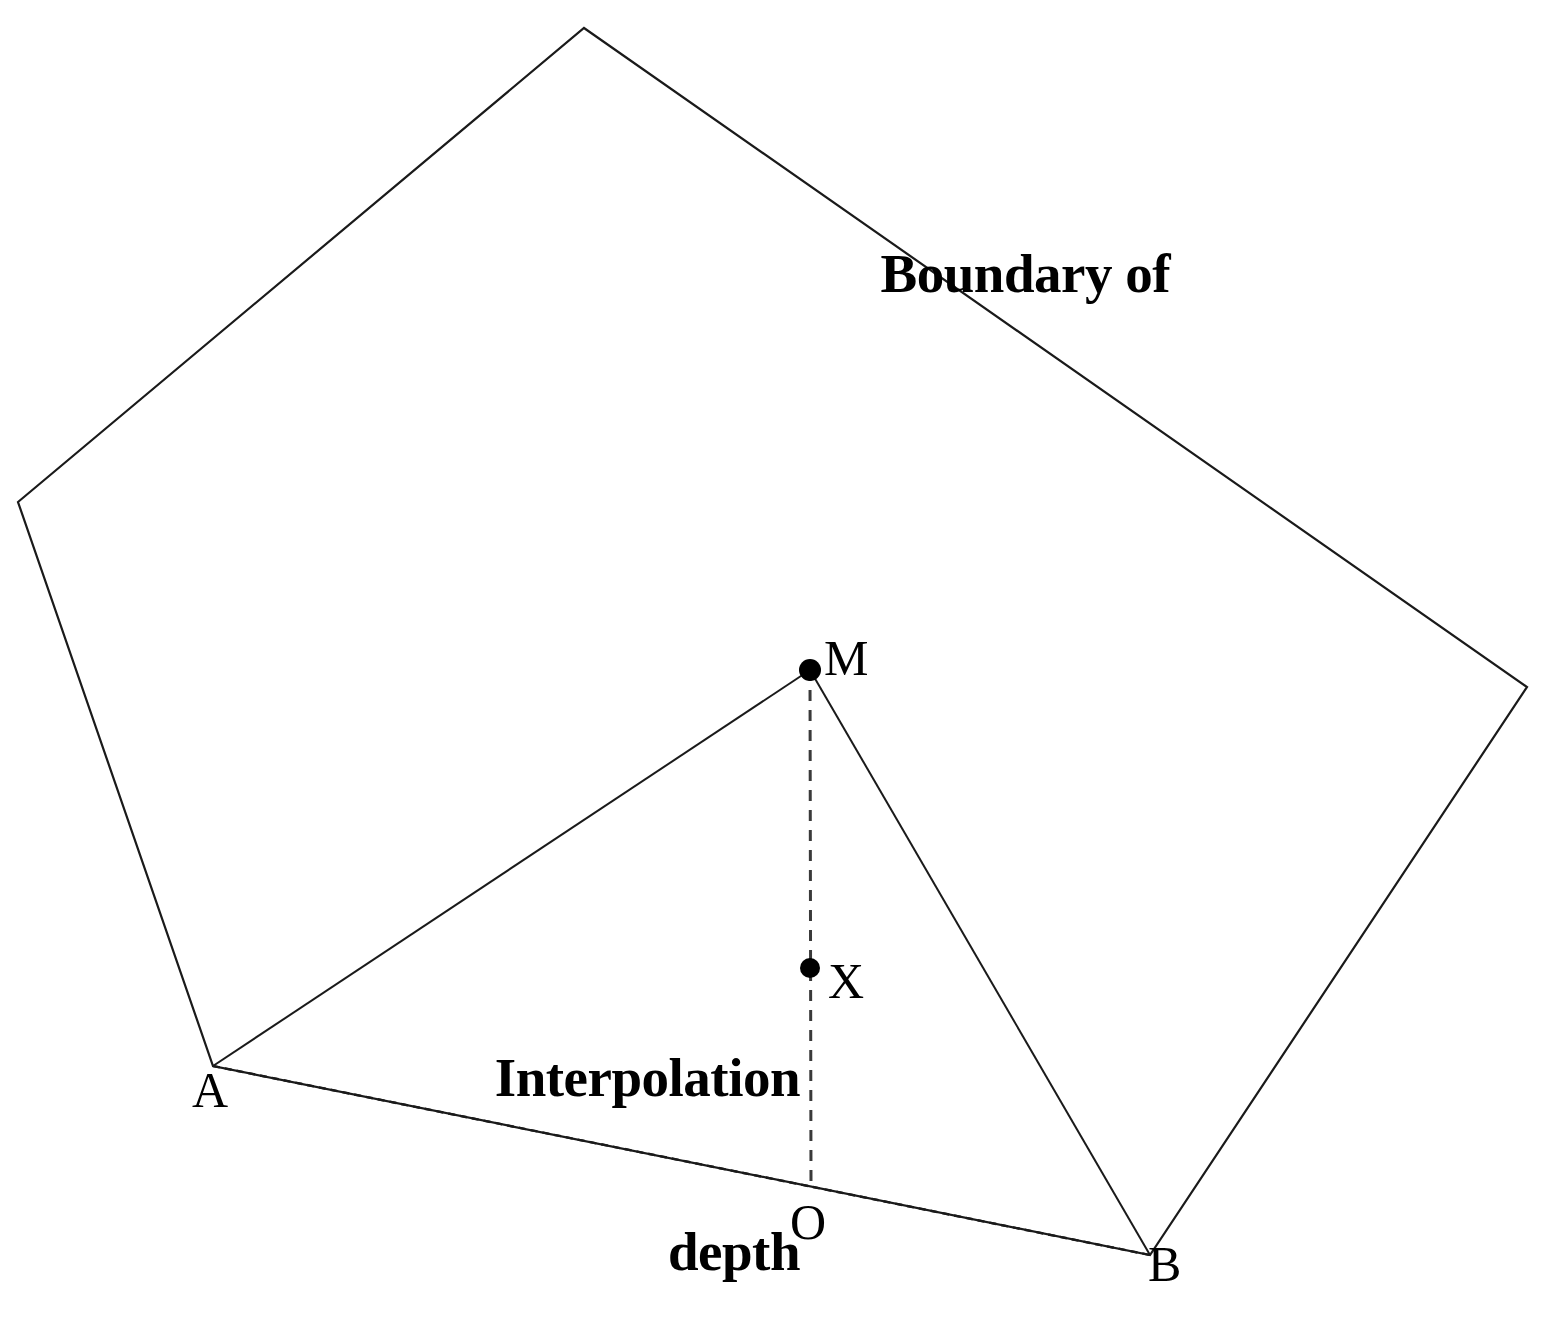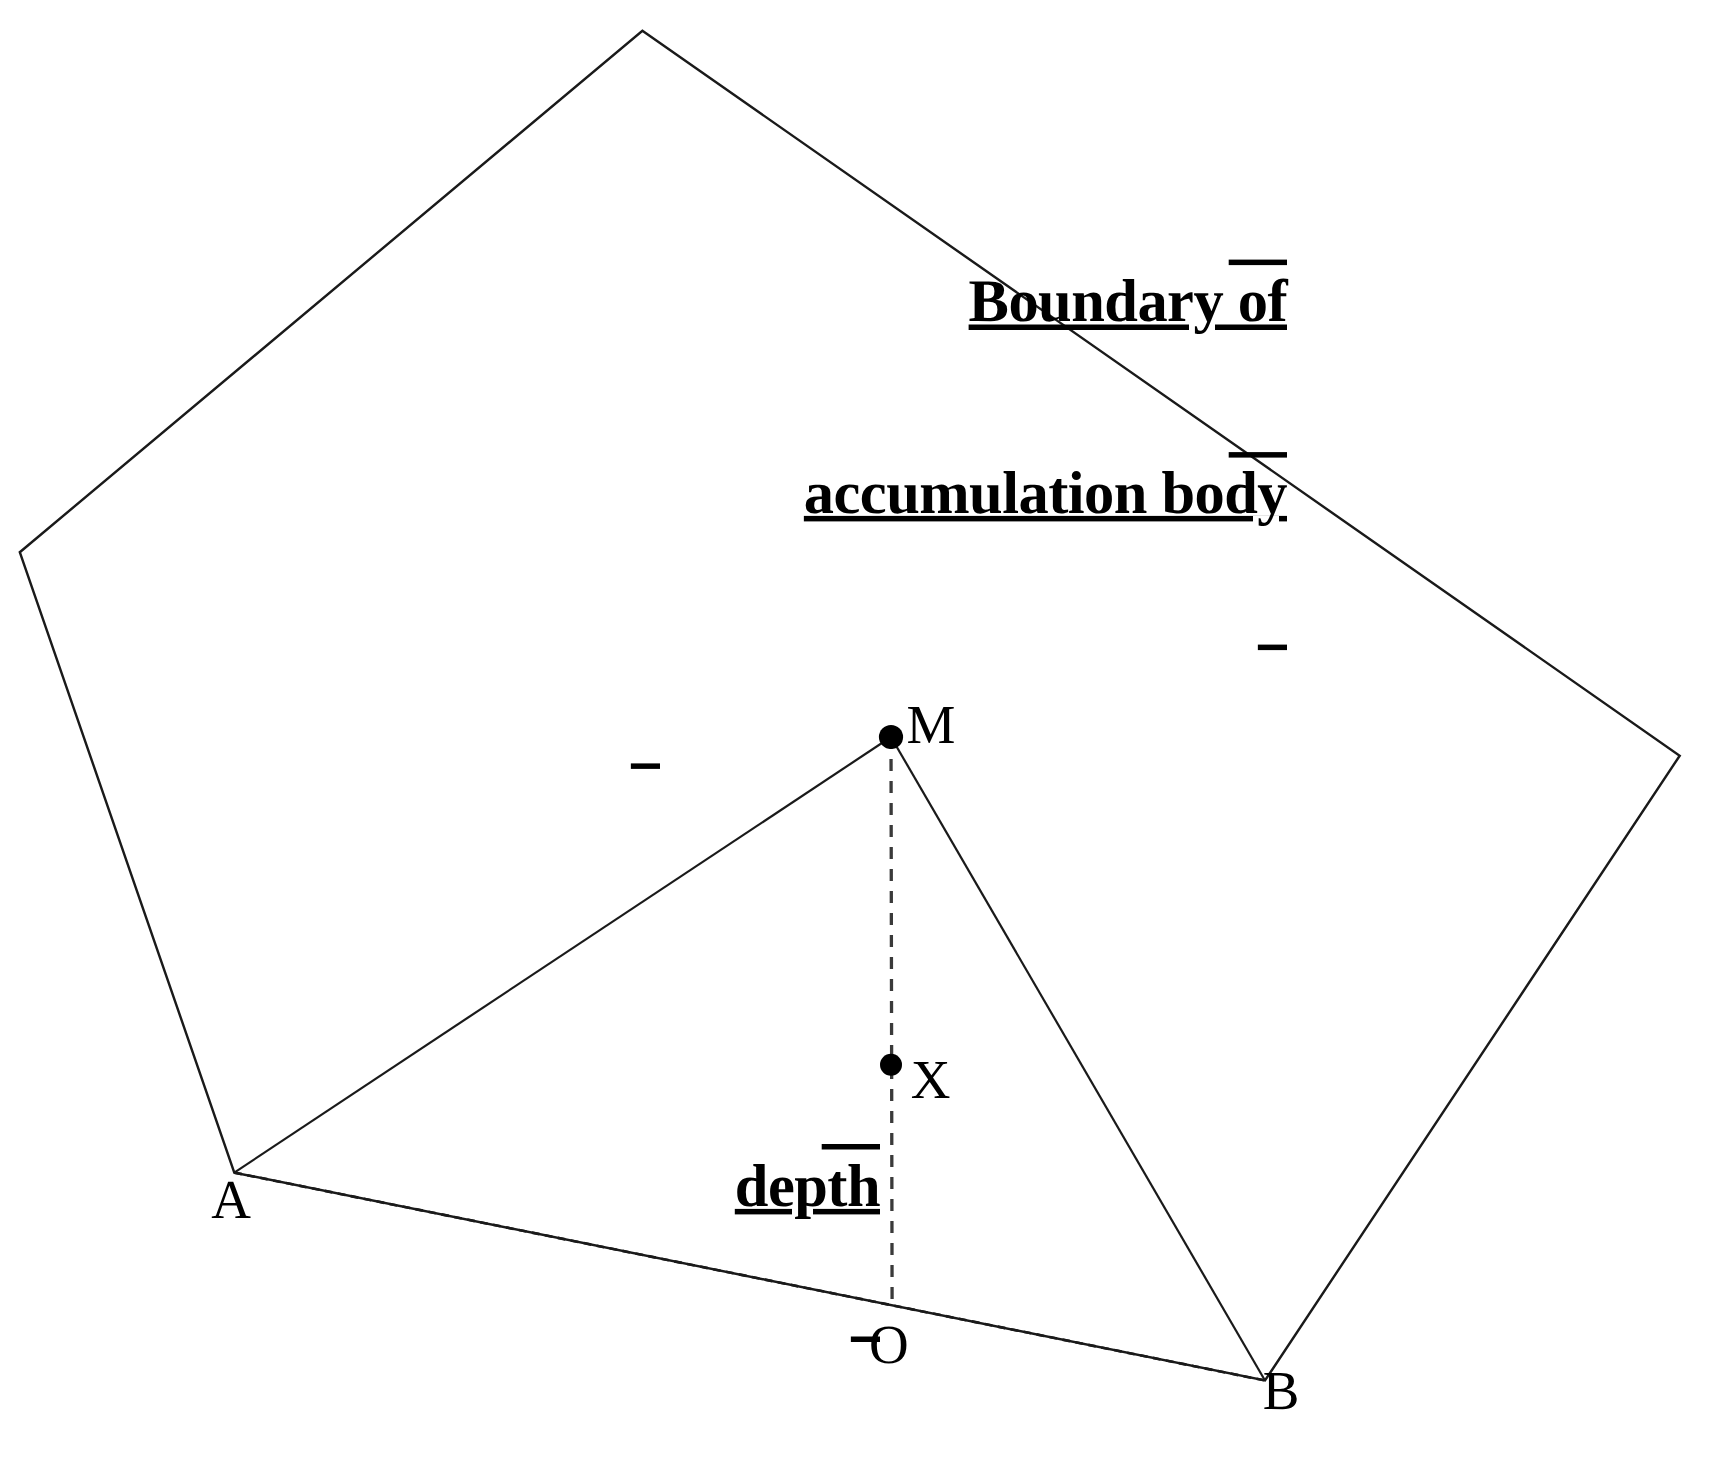--- a/index.html
+++ b/index.html
@@ -25,21 +25,20 @@
   .txt {
     position: absolute;
     color: #000000;
     white-space: pre;
     line-height: 1.06;
   }
   .bold-label {
     font-weight: bold;
     font-size: 55px;
     letter-spacing: -0.5px;
-    text-decoration: underline;
   }
   .pt-label {
     font-weight: normal;
     font-size: 50px;
   }
   .ta-right  { text-align: right; transform: translateX(-100%); }
 
   #label-boundary { left: 1170px; top: 128px; }
   #label-control  { left: 600px;  top: 586px; }
   #label-interp   { left: 800px;  top: 932px; }
@@ -66,27 +65,27 @@
     <line x1="213" y1="1066" x2="1150" y2="1255" stroke="#1a1a1a" stroke-width="2.4" stroke-dasharray="7 5"></line>
 
     <line x1="810" y1="670" x2="811" y2="1186" stroke="#3a3a3a" stroke-width="3.0" stroke-dasharray="11 9"></line>
 
     <circle cx="810" cy="670" r="11" fill="#000000"></circle>
     <circle cx="810" cy="968" r="10" fill="#000000"></circle>
   </svg>
 
   <div class="txt bold-label ta-right" id="label-boundary">
     <div>Boundary of</div>
-    <div>accumulation body</div>
   </div>
 
   <div class="txt bold-label ta-right" id="label-control">
   </div>
 
   <div class="txt bold-label ta-right" id="label-interp">
+    <div>Interpolation</div>
     <div>depth</div>
   </div>
 
   <div class="txt pt-label" id="label-M">M</div>
   <div class="txt pt-label" id="label-X">X</div>
   <div class="txt pt-label" id="label-A">A</div>
   <div class="txt pt-label" id="label-O">O</div>
   <div class="txt pt-label" id="label-B">B</div>
 
 </div>

